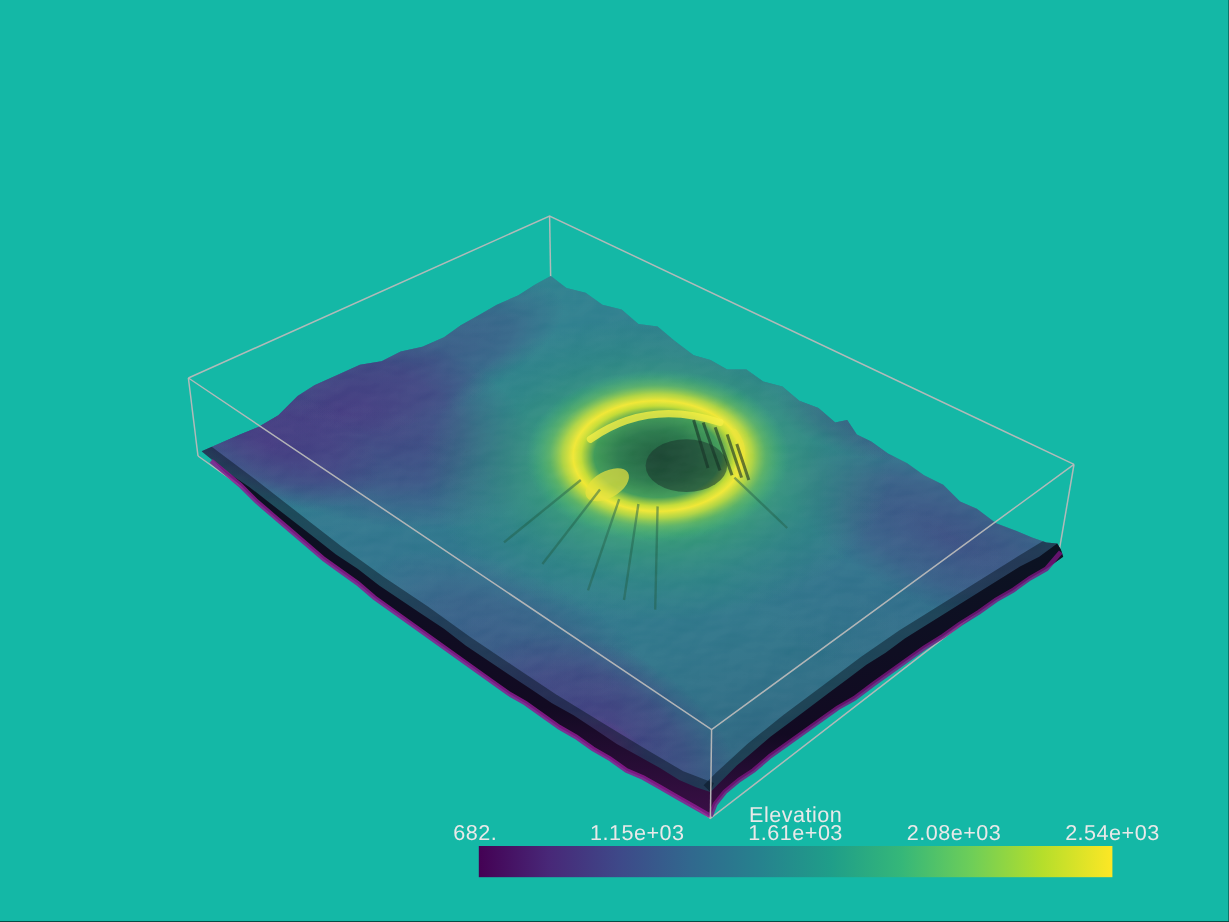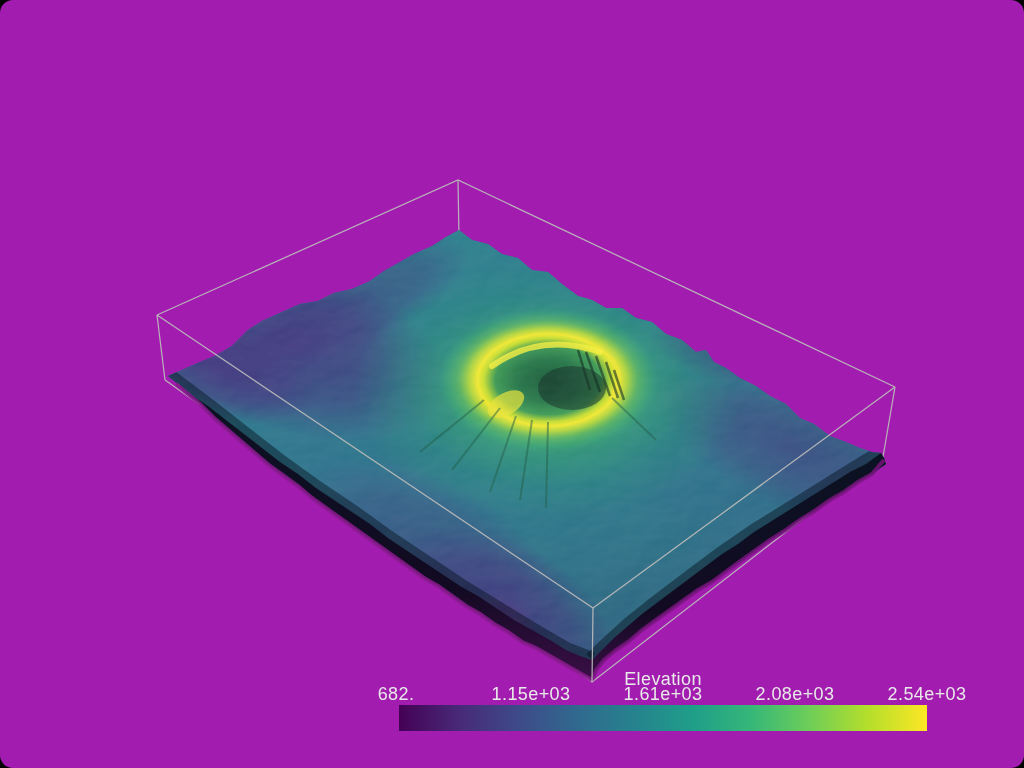--- a/index.html
+++ b/index.html
@@ -1,17 +1,17 @@
 <!DOCTYPE html>
 <html><head>
 <meta charset="utf-8">
 <style>
   html,body{margin:0;padding:0;background:#000;}
-  #app{position:relative;width:1024px;height:768px;background:#a21caf;overflow:hidden;
-       font-family:"Liberation Sans",sans-serif;border-radius:13px;}
+  #app{position:relative;width:1024px;height:768px;background:#14b8a6;overflow:hidden;
+       font-family:"Liberation Sans",sans-serif;}
   svg{display:block;}
   text{font-family:"Liberation Sans",sans-serif;fill:#e9e9e9;letter-spacing:0.4px;}
   .cbar-tick{font-size:18px;text-anchor:middle;}
   .cbar-title{font-size:18px;text-anchor:middle;}
   .wire{fill:none;stroke:#b9b9b9;stroke-width:1.25;opacity:0.95;}
 </style>
 </head>
 <body>
 
 <div id="app">

